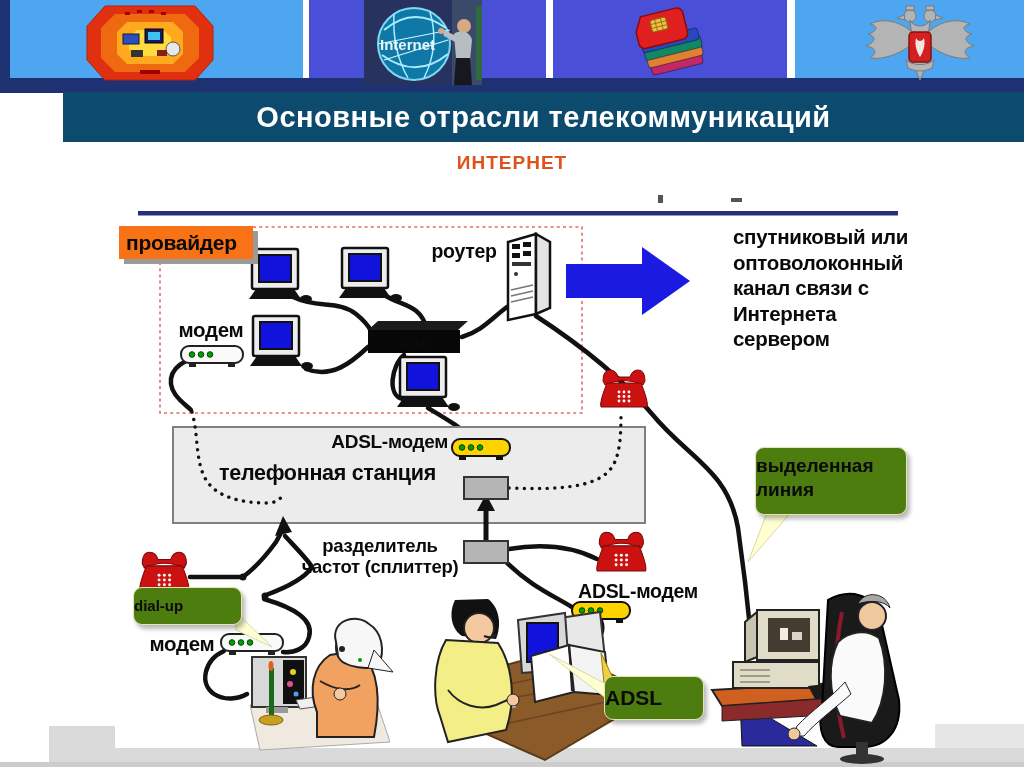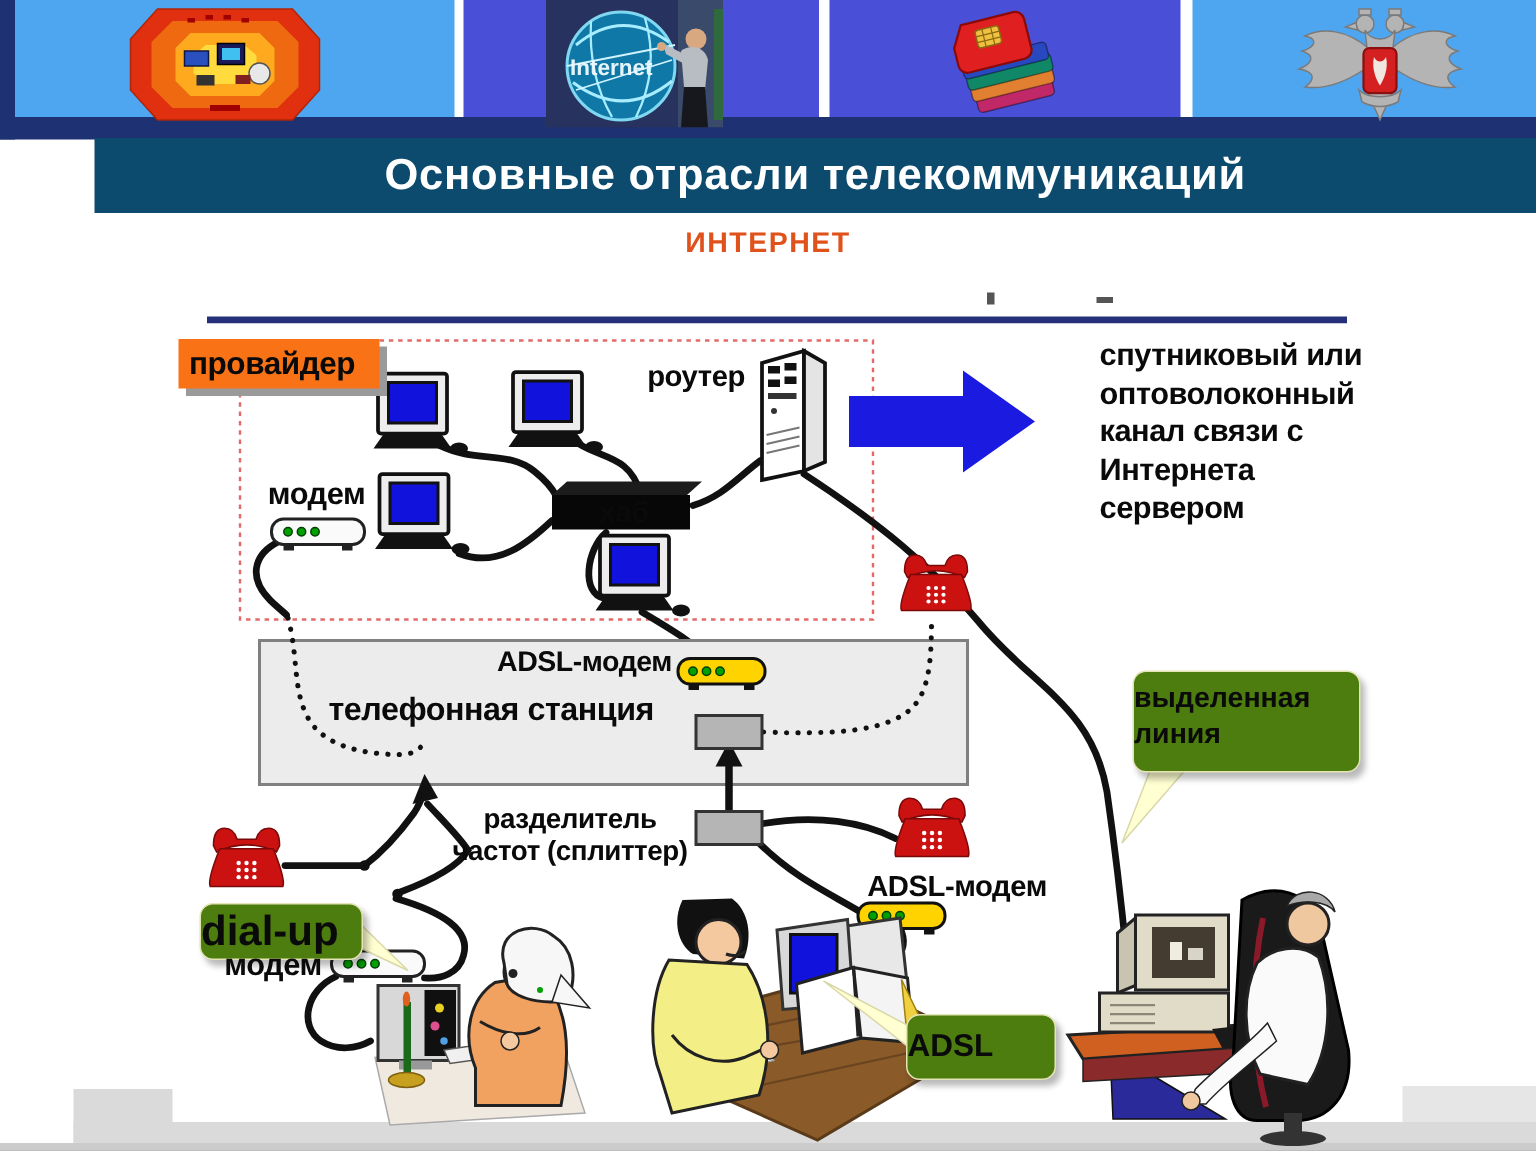--- a/index.html
+++ b/index.html
@@ -330,21 +330,21 @@
   <div class="lbl" style="left:300px;top:535px;width:160px;font-size:18.5px;line-height:21px;text-align:center;">
     <div>разделитель</div>
     <div>частот (сплиттер)</div>
   </div>
 
   <div class="callout" style="left:755px;top:447px;width:150px;height:60px;font-size:19px;line-height:24px;padding-top:6px;">
     <div>выделенная</div>
     <div>линия</div>
   </div>
 
-  <div class="callout" style="left:133px;top:602px;width:107px;height:36px;font-size:28px;line-height:36px;">dial-up</div>
+  <div class="callout" style="left:133px;top:587px;width:107px;height:36px;font-size:15px;line-height:36px;">dial-up</div>
 
   <div class="lbl" style="left:144px;top:632px;width:76px;font-size:20.5px;text-align:center;">модем</div>
 
   <div class="lbl" style="left:572px;top:580px;width:132px;font-size:19.5px;text-align:center;">ADSL-модем</div>
 
   <div class="callout" style="left:604px;top:676px;width:98px;height:42px;font-size:21px;line-height:42px;">ADSL</div>
 
 </div>
 
 </body></html>

